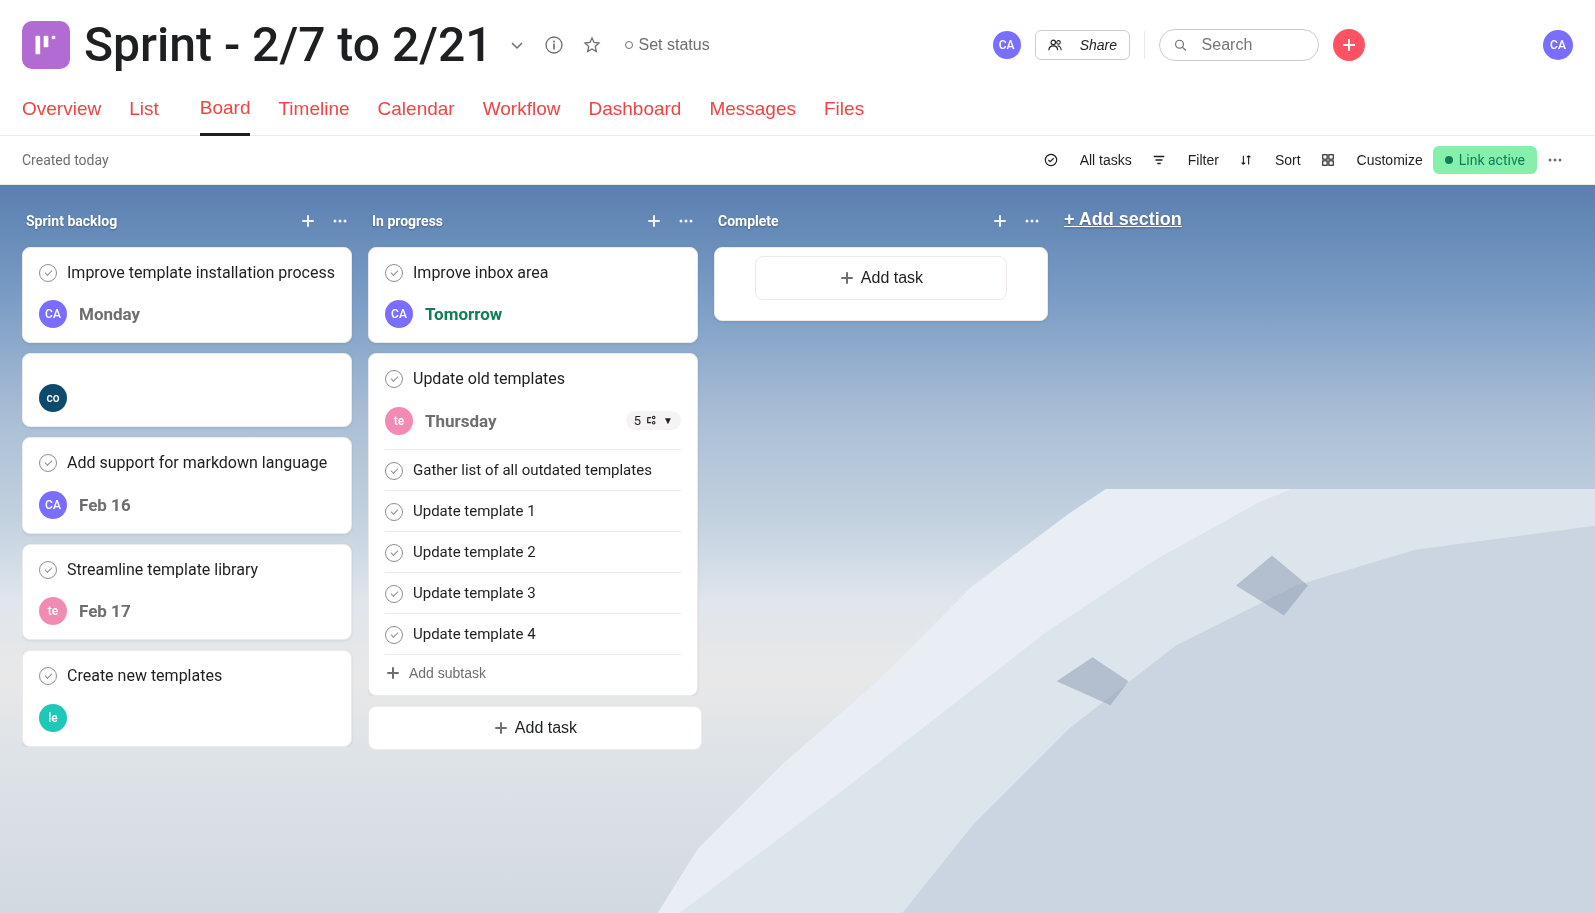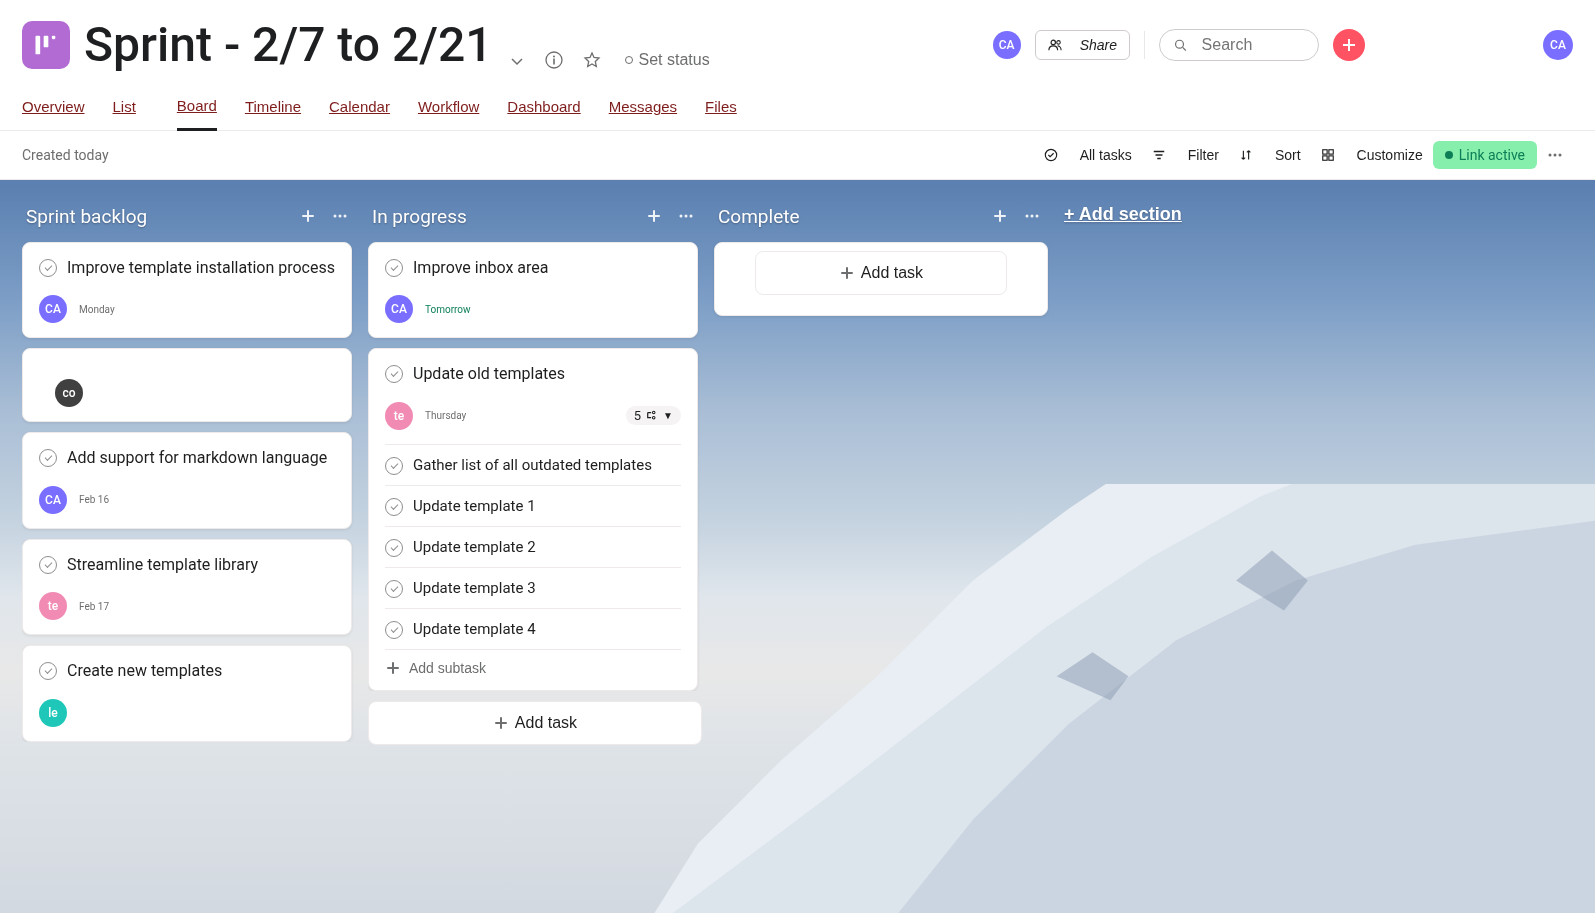--- a/index.html
+++ b/index.html
@@ -2,73 +2,73 @@
 <html><head>
 <meta charset="utf-8">
 <style>
 * { box-sizing: border-box; margin: 0; padding: 0; }
 body { font-family: -apple-system, BlinkMacSystemFont, "Segoe UI", Roboto, Helvetica, Arial, sans-serif; background: #fff; color: #1e1f21; overflow: hidden; width: 1595px; height: 913px; }
 
 
 .header { display: flex; align-items: center; padding: 16px 22px 8px 22px; gap: 14px; }
 .project-icon { width: 48px; height: 48px; background: #b36bd4; border-radius: 10px; display: flex; align-items: center; justify-content: center; }
 .project-icon svg { width: 28px; height: 28px; }
-.project-title { font-size: 24px; display: flex; align-items: flex-end; gap: 12px; }
+.project-title { font-size: 24px; display: flex; align-items: center; gap: 12px; }
 .project-title h1 { font-weight: 500; }
 .icon-btn { background: none; border: none; cursor: pointer; color: #6d6e6f; display: inline-flex; align-items: center; padding: 4px; border-radius: 4px; }
 .set-status { display: inline-flex; align-items: center; gap: 6px; color: #6d6e6f; font-size: 16px; padding: 4px 8px; border: none; background: none; cursor: pointer; }
 .status-dot { width: 8px; height: 8px; border: 1.5px solid #6d6e6f; border-radius: 50%; }
 .header-spacer { flex: 1; }
 .avatar { width: 28px; height: 28px; border-radius: 50%; display: inline-flex; align-items: center; justify-content: center; font-size: 12px; font-weight: 500; color: #fff; }
 .avatar.ca { background: #796eff; }
-.avatar.co { background: #404040; margin-left: 16px; }
+.avatar.co { background: #0c4a6e; }
 .avatar.te { background: #f18bb4; }
 .avatar.le { background: #1ec7b8; }
 .share-btn { border: 1px solid #cfcbcb; background: #fff; padding: 6px 12px; border-radius: 6px; font-size: 14px; cursor: pointer; display: inline-flex; align-items: center; gap: 18px; color: #1e1f21; font-style: italic; }
 .divider-v { width: 1px; height: 28px; background: #e8e8e8; }
 .search-box { display: flex; align-items: center; border: 1px solid #cfcbcb; border-radius: 20px; padding: 6px 14px; width: 160px; color: #6d6e6f; gap: 15px; }
 .search-box input { border: none; outline: none; font-size: 16px; width: 100%; color: #6d6e6f; }
 .add-circle { width: 32px; height: 32px; background: #ff5263; border-radius: 50%; display: flex; align-items: center; justify-content: center; color: #fff; border: none; cursor: pointer; font-size: 20px; }
 .avatar.large { width: 30px; height: 30px; }
 
 
 .tabs { display: flex; gap: 28px; padding: 8px 22px 0 22px; border-bottom: 1px solid #edeae9; }
-.tab { padding: 8px 0 14px 0; font-size: 15px; color: #7f1d1d; cursor: pointer; border: none; background: none; text-decoration: underline; }
+.tab { padding: 8px 0 14px 0; font-size: 19px; color: #ef4444; cursor: pointer; border: none; background: none; }
 .tab.active { font-weight: 500; border-bottom: 3px solid #1e1f21; margin-bottom: -1px; margin-left: 13px; }
 
 
 .toolbar { display: flex; align-items: center; padding: 10px 22px; border-bottom: 1px solid #edeae9; }
 .created-label { color: #6d6e6f; font-size: 14px; }
 .toolbar-spacer { flex: 1; }
 .toolbar-btn { display: inline-flex; align-items: center; gap: 22px; border: none; background: none; font-size: 14px; color: #1e1f21; padding: 6px 10px; cursor: pointer; border-radius: 6px; }
 .link-active { background: #86efac; color: #0d7f56; padding: 6px 12px; border-radius: 6px; display: inline-flex; align-items: center; gap: 6px; font-size: 14px; }
 .link-dot { width: 8px; height: 8px; background: #0d7f56; border-radius: 50%; }
 
 
 .board-wrap { position: relative; height: calc(913px - 154px); overflow: hidden; }
 .bg-layer { position: absolute; inset: 0; background: linear-gradient(180deg, #5a7fb0 0%, #7a9cc5 15%, #a8bdd5 30%, #c5d3e0 45%, #e0e6ec 55%, #e8e8e8 65%, #dee3e8 75%, #d0d7de 100%); }
 .mountain { position: absolute; bottom: 0; right: 0; width: 60%; height: 60%; }
 .board { position: relative; display: flex; gap: 12px; padding: 16px 22px; height: 100%; overflow-x: auto; align-items: flex-start; }
 .column { width: 334px; flex-shrink: 0; }
 .col-header { display: flex; align-items: center; justify-content: space-between; padding: 8px 4px 14px 4px; color: #fff; }
-.col-title { font-size: 19px; font-weight: 400; text-shadow: 0 1px 2px rgba(0,0,0,0.3); }
+.col-title { font-size: 14px; font-weight: 700; text-shadow: 0 1px 2px rgba(0,0,0,0.3); }
 .col-actions { display: flex; gap: 8px; }
 .col-action { background: none; border: none; color: #fff; cursor: pointer; padding: 4px; opacity: 0.9; }
 .add-section { font-size: 18px; color: #fff; text-decoration: underline; border: none; background: none; cursor: pointer; font-weight: 600; text-shadow: 0 1px 2px rgba(0,0,0,0.3); padding: 8px 4px; }
 .cards { display: flex; flex-direction: column; gap: 10px; max-height: 680px; overflow-y: auto; padding-right: 4px; }
 .cards::-webkit-scrollbar { width: 14px; }
 .cards::-webkit-scrollbar-track { background: rgba(200,200,200,0.6); border-radius: 0; }
 .cards::-webkit-scrollbar-thumb { background: #9a9a9a; border-radius: 2px; }
 .card { background: #fff; border-radius: 8px; padding: 14px 16px; box-shadow: 0 1px 3px rgba(0,0,0,0.08); border: 1px solid #edeae9; }
 .card-title-row { display: flex; align-items: flex-start; gap: 10px; }
 .check-circle { width: 18px; height: 18px; border: 1.5px solid #8e8e8e; border-radius: 50%; flex-shrink: 0; margin-top: 2px; display: inline-flex; align-items: center; justify-content: center; }
 .check-circle::after { content: ""; width: 6px; height: 3px; border-left: 1.5px solid #8e8e8e; border-bottom: 1.5px solid #8e8e8e; transform: rotate(-45deg); margin-top: -2px; }
 .card-title { font-size: 16px; line-height: 1.4; color: #1e1f21; }
 .card-meta { display: flex; align-items: center; gap: 12px; margin-top: 16px; }
-.due-date { font-size: 10px; color: #6d6e6f; }
+.due-date { font-size: 17px; color: #6d6e6f; font-weight: bold; }
 .due-date.green { color: #0d7f56; }
 .subtask-pill { margin-left: auto; background: #f5f3f3; border-radius: 10px; padding: 2px 8px; font-size: 13px; display: inline-flex; align-items: center; gap: 4px; color: #1e1f21; }
 .subtask-list { margin-top: 14px; }
 .subtask-item { display: flex; align-items: center; gap: 10px; padding: 10px 0; border-top: 1px solid #edeae9; font-size: 15px; color: #1e1f21; }
 .add-subtask { display: flex; align-items: center; gap: 8px; padding: 10px 0 0 0; font-size: 14px; color: #6d6e6f; border: none; background: none; cursor: pointer; border-top: 1px solid #edeae9; width: 100%; }
 .add-task-btn { background: #fff; border: 1px solid #edeae9; border-radius: 8px; padding: 12px; font-size: 16px; cursor: pointer; width: 100%; display: flex; align-items: center; justify-content: center; gap: 6px; color: #1e1f21; margin-top: 10px; }
 .add-task-inline { background: #fff; border: 1px solid #edeae9; border-radius: 8px; padding: 12px; font-size: 16px; cursor: pointer; width: calc(100% - 40px); margin: 0 auto; display: flex; align-items: center; justify-content: center; gap: 6px; color: #1e1f21; }
 .complete-col .card { padding: 8px 20px 20px 20px; }
 
 svg { display: block; }

